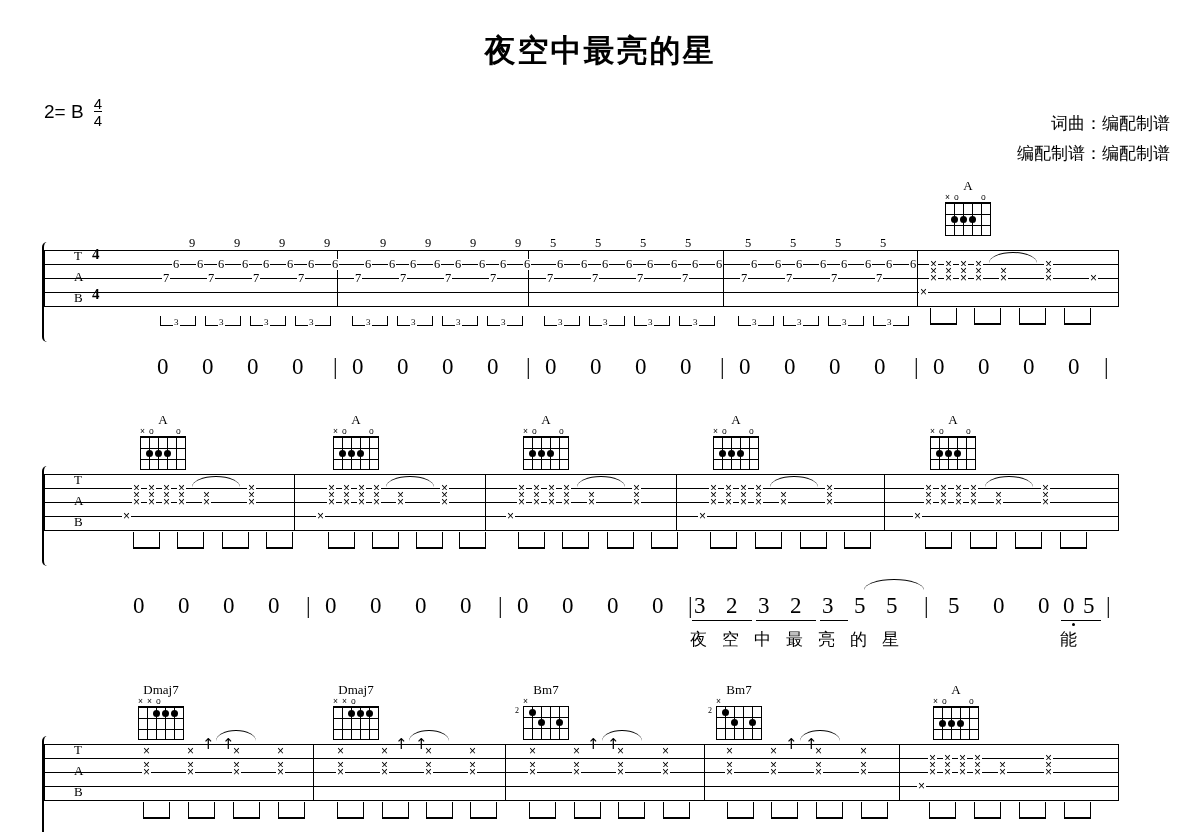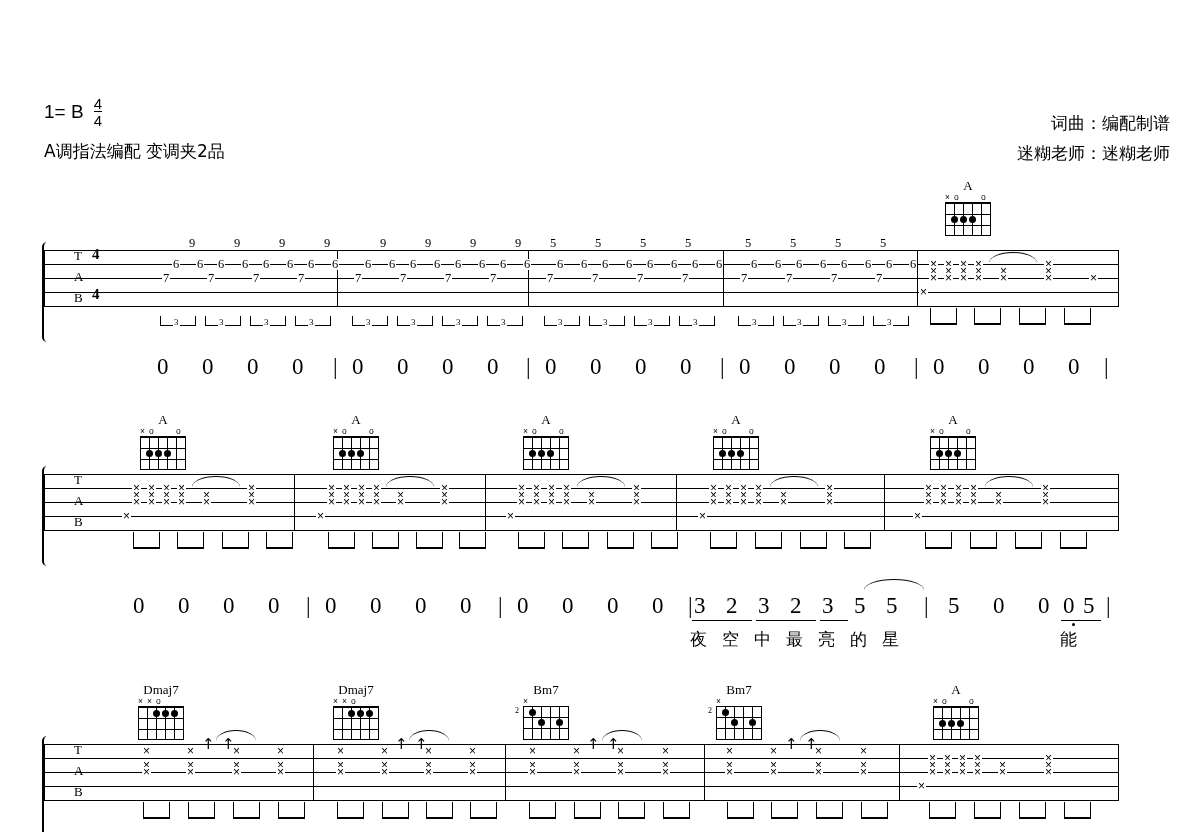--- a/index.html
+++ b/index.html
@@ -268,32 +268,32 @@
     width: 3px; height: 3px;
     background: #000;
     border-radius: 50%;
   }
 </style>
 </head>
 <body>
 
 <div class="sheet">
 
+  <div class="title">夜空中最亮的星</div>
 
   <div class="key-line">
-    <span>1= B</span>
+    <span>2= B</span>
     <span class="timesig">
       <span class="num">4</span>
       <span class="den">4</span>
     </span>
   </div>
 
-  <div class="capo-line">A调指法编配  变调夹2品</div>
   <div class="credit c1">词曲：编配制谱</div>
-  <div class="credit c2">迷糊老师：迷糊老师</div>
+  <div class="credit c2">编配制谱：编配制谱</div>
 
   <div class="system sys1">
 
     <div class="chordbox" style="left:938px; top:-58px;">
       <div class="cname">A</div>
       <div class="marks">
         <span style="left:0px;">×</span>
         <span style="left:9px;">o</span>
         <span style="left:36px;">o</span>
       </div>

